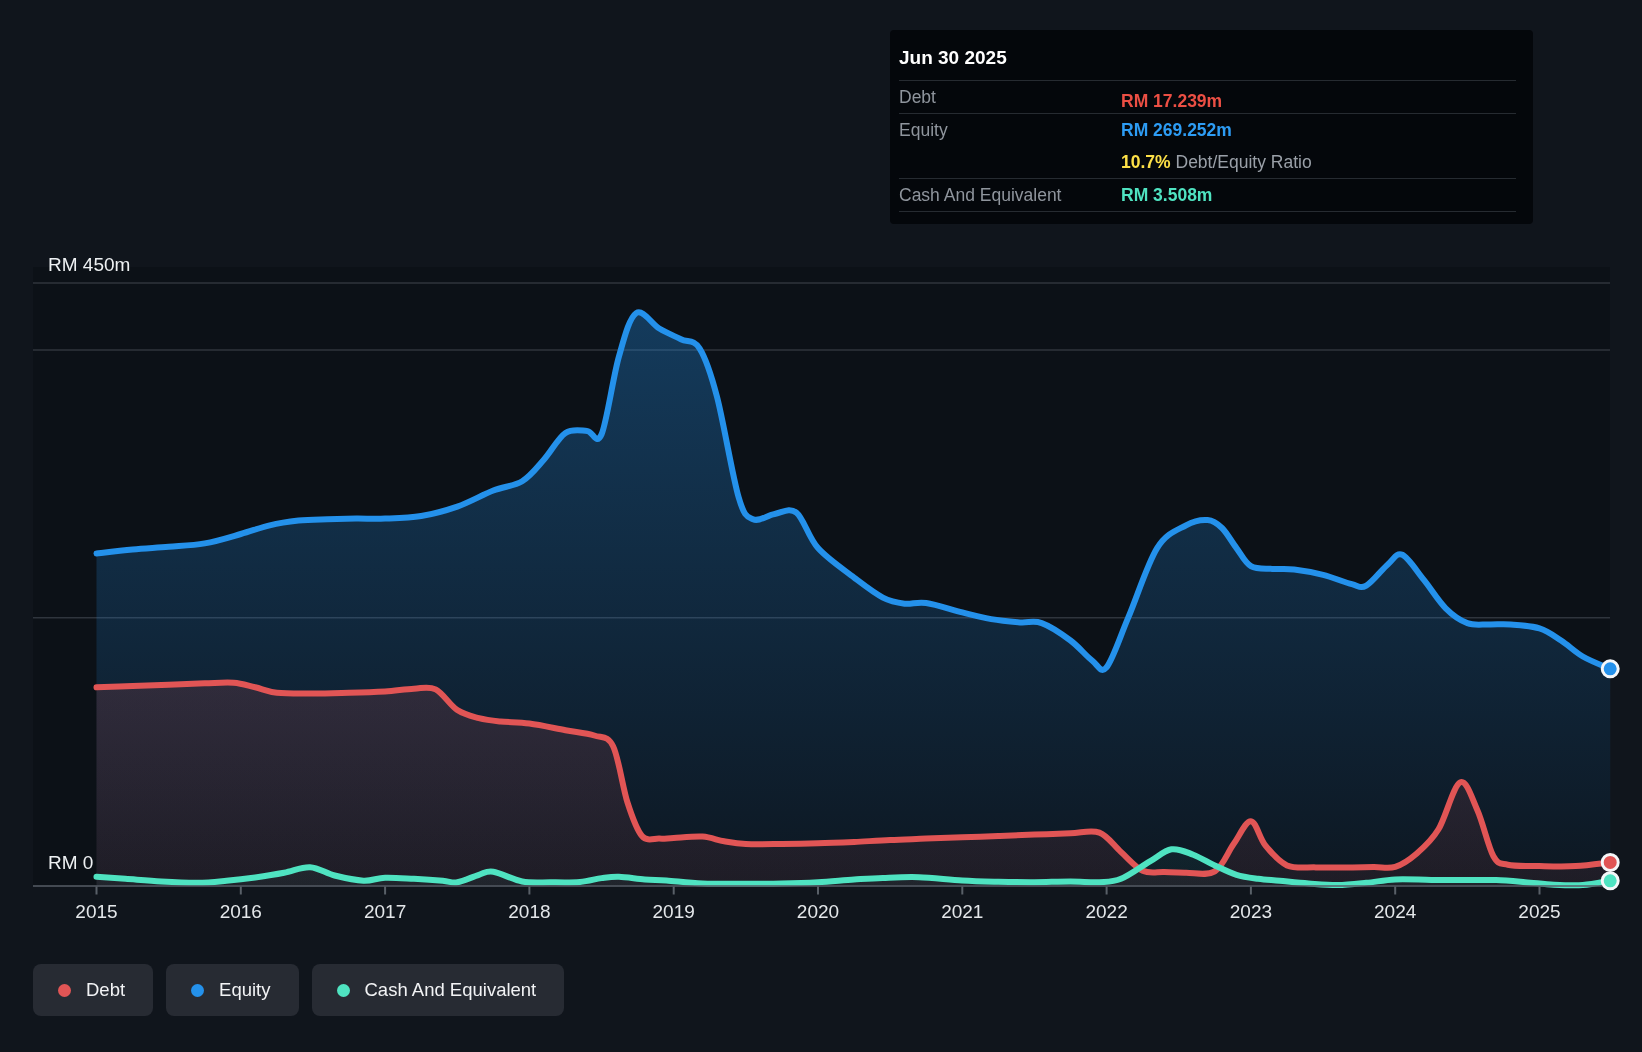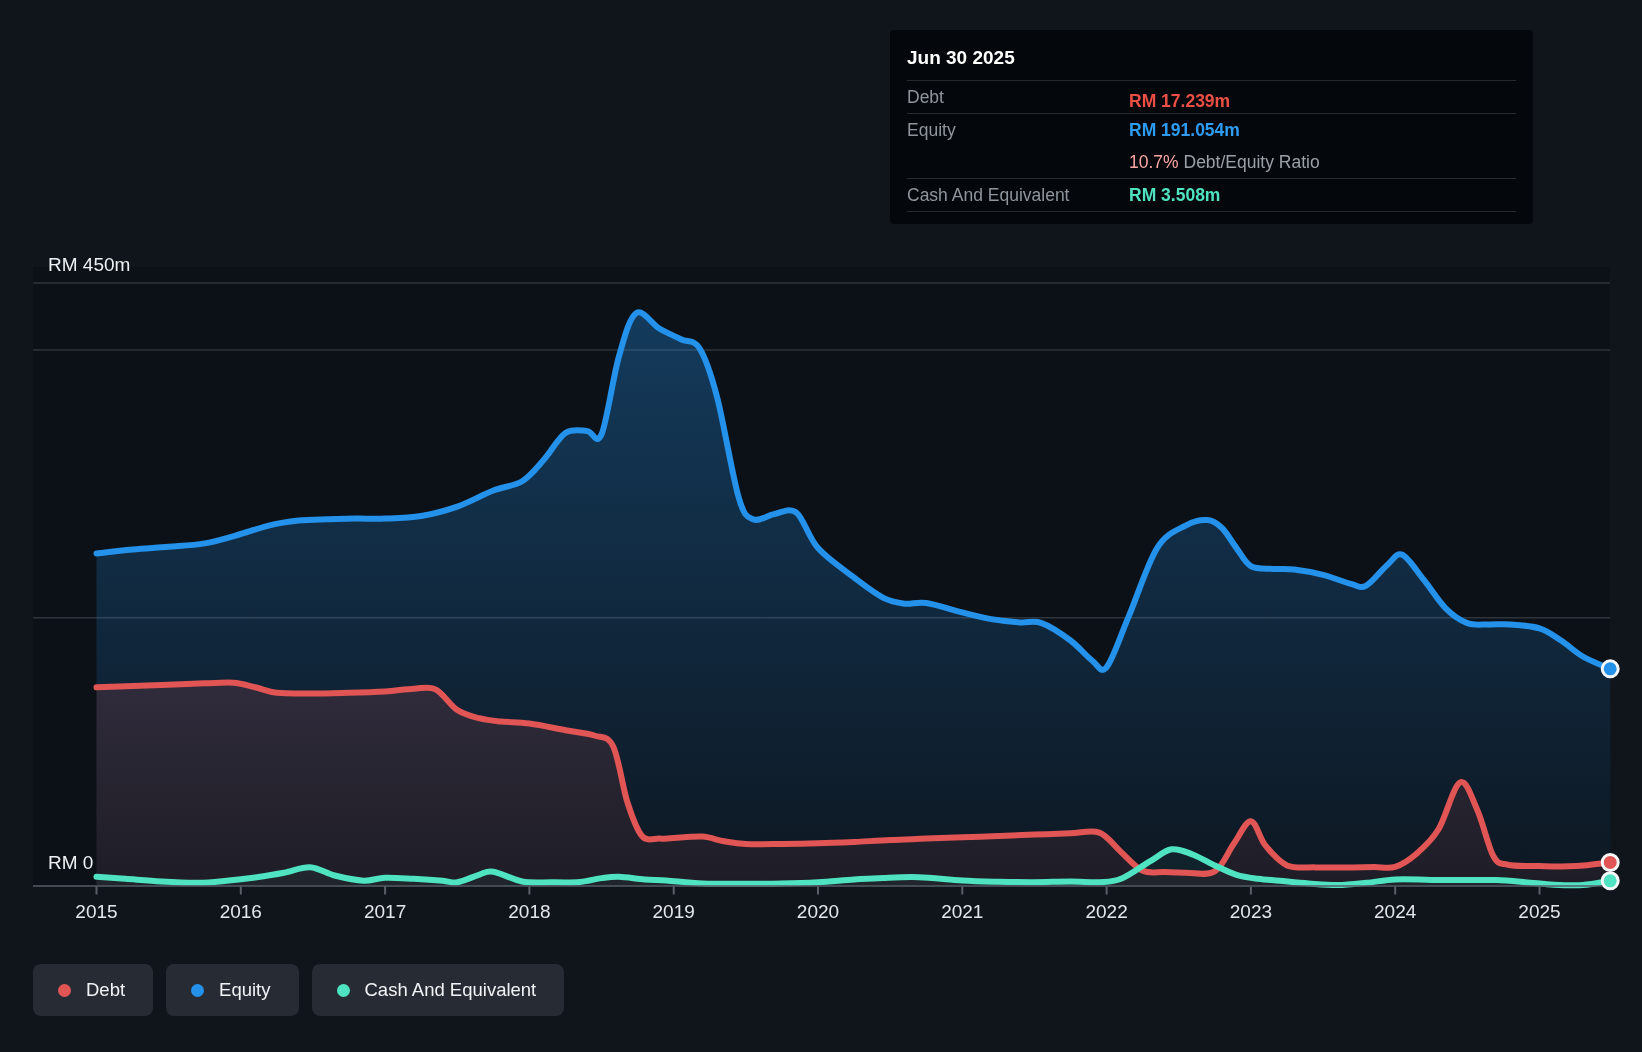--- a/index.html
+++ b/index.html
@@ -4,28 +4,28 @@
 <style>
   html,body{margin:0;padding:0;background:#10151c;}
   .stage{position:relative;width:1642px;height:1052px;background:#10151c;overflow:hidden;
          font-family:"Liberation Sans",sans-serif;}
   #chart{position:absolute;left:0;top:0;}
   .gridlabel{fill:#eef1f3;font-size:19px;font-family:"Liberation Sans",sans-serif;}
   .yearlabel{fill:#e4e7ea;font-size:19px;font-family:"Liberation Sans",sans-serif;}
 
   
   .tooltip{position:absolute;left:890px;top:30px;width:643px;box-sizing:border-box;
-           background:#04070b;border-radius:4px;padding:8px 17px 12px 17px;}
+           background:#04070b;border-radius:4px;padding:8px 17px 12px 9px;}
   .tt-title{color:#ffffff;font-size:19px;font-weight:700;padding:9px 0 11px 0;}
   .tt-row{display:flex;align-items:center;border-top:1px solid #262b31;padding:0;height:32px;}
   .tt-row.tt-noline{border-top:none;}
   .tt-row.tt-last{border-bottom:1px solid #262b31;}
   .tt-label{color:#8f959d;font-size:17.5px;width:222px;flex:0 0 222px;}
   .tt-value{font-size:17.5px;font-weight:700;}
-  .ratio-pct{color:#fca5a5;font-weight:400;}
+  .ratio-pct{color:#fde047;font-weight:700;}
   .ratio-label{color:#9aa0a8;font-weight:400;text-align:center;}
 
   
   .legend{position:absolute;left:33px;top:964px;display:flex;gap:13px;}
   .pill{background:#272b33;border-radius:8px;height:52px;display:flex;align-items:center;
         padding:0 28px 0 25px;gap:15px;color:#f2f3f5;font-size:18.5px;}
   .dot{width:13px;height:13px;border-radius:50%;flex:0 0 13px;}
 </style>
 </head>
 <body>
@@ -88,21 +88,21 @@
     </svg>
 
   <div class="tooltip">
     <div class="tt-title">Jun 30 2025</div>
     <div class="tt-row">
       <span class="tt-label">Debt</span>
       <span class="tt-value" style="color: rgb(236, 79, 68); margin-top: 8px;">RM 17.239m</span>
     </div>
     <div class="tt-row">
       <span class="tt-label">Equity</span>
-      <span class="tt-value" style="color: rgb(45, 156, 244);">RM 191.054m</span>
+      <span class="tt-value" style="color: rgb(45, 156, 244);">RM 269.252m</span>
     </div>
     <div class="tt-row tt-noline">
       <span class="tt-label"></span>
       <span class="tt-value"><span class="ratio-pct">10.7%</span> <span class="ratio-label">Debt/Equity Ratio</span></span>
     </div>
     <div class="tt-row tt-last">
       <span class="tt-label">Cash And Equivalent</span>
       <span class="tt-value" style="color: rgb(79, 227, 193); text-align: center;">RM 3.508m</span>
     </div>
   </div>

